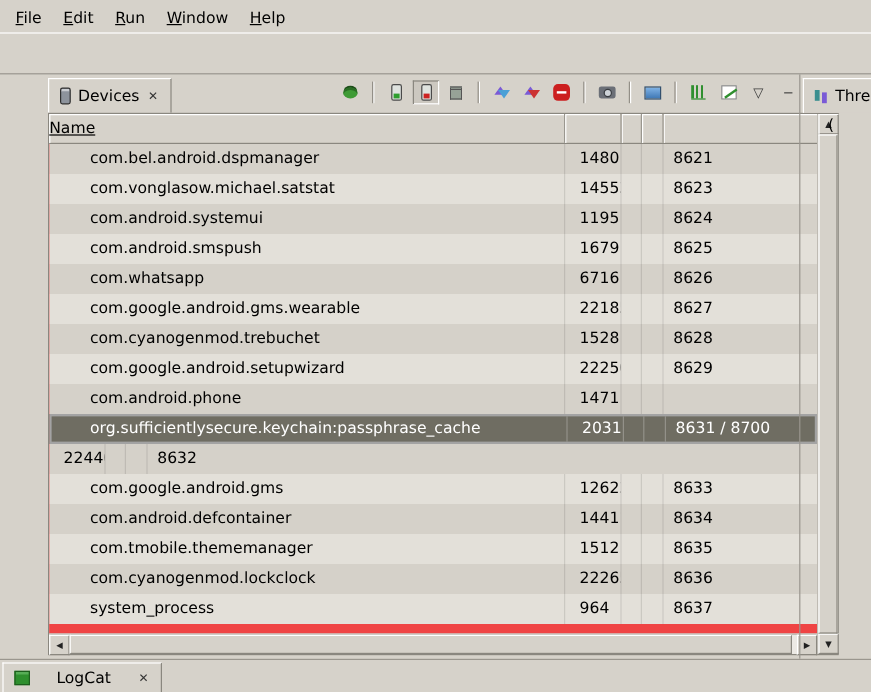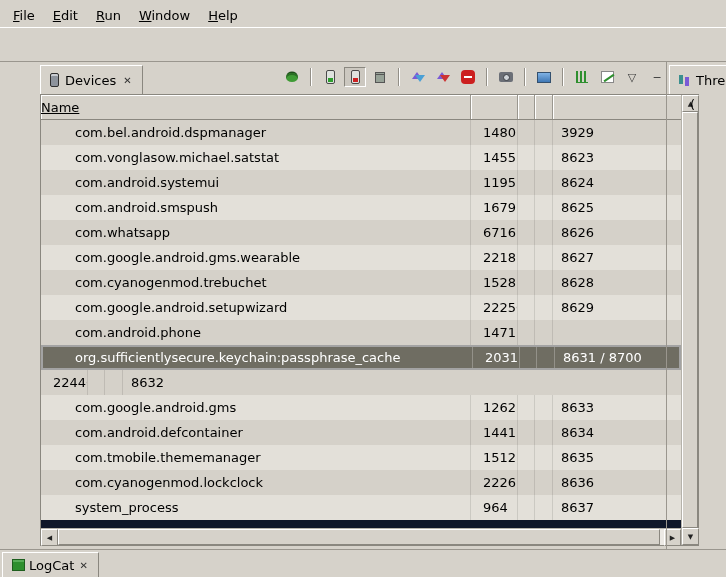--- a/index.html
+++ b/index.html
@@ -83,21 +83,21 @@
     display:flex; align-items:center; 
     border-right:1px solid #9a978f;
     box-shadow: inset 1px 1px 0 #ffffff;
     text-decoration: underline;
   }
   .hcell.name{ width:430px; }
   .hcell.pid { width:47px; }
   .hcell.c1  { width:17px; }
   .hcell.c2  { width:18px; }
   .hcell.port{ flex:1; border-right:none; }
-  .body{ position:absolute; top:25px; left:0; right:17px; bottom:17px; background:#0f172a; overflow:hidden; }
+  .body{ position:absolute; top:25px; left:0; right:17px; bottom:17px; background:#ef4444; overflow:hidden; }
   .row{ display:flex; height:25px; align-items:stretch; }
   .row.even{ background:#d5d1c9; }
   .row.odd { background:#e3e0d9; }
   .cell{ display:flex; align-items:center; border-right:1px solid rgba(0,0,0,0.10); overflow:hidden; white-space:nowrap; }
   .cell.name{ width:430px; padding-left:34px; }
   .cell.pid { width:47px; padding-left:12px; }
   .cell.c1  { width:17px; }
   .cell.c2  { width:18px; }
   .cell.port{ flex:1; padding-left:8px; border-right:none; }
   .row.selected{
@@ -131,21 +131,21 @@
   .thricon::before{ content:""; position:absolute; left:0; top:0; width:4px; height:9px; background:#3b8f8f; }
   .thricon::after{ content:""; position:absolute; right:1px; bottom:0; width:4px; height:9px; background:#7a5ad6; }
   .tcontent{ padding:3px 0 0 5px; line-height:16px; }
   .tcontent .l2{ padding-left:18px; }
   
   #bottombar{
     position:absolute; top:549px; left:0; width:726px; height:28px;
     background:#d6d2ca; border-top:1px solid #9a968e; display:flex; align-items:flex-end;
   }
   .btab{
-    display:flex; align-items:center; gap:4px; height:25px; padding:0 9px; margin-left:2px;
+    display:flex; align-items:center; gap:22px; height:25px; padding:0 9px; margin-left:2px;
     background:#d6d2ca; border:1px solid; border-color:#fff #8a877f #8a877f #fff; border-bottom:none;
   }
   .logcat-ic{ width:13px; height:12px; background:#2e8f2e; border:1px solid #1d5e1d; display:inline-block;
     box-shadow: inset 0 2px 0 #57ad57; }
 </style>
 </head>
 <body>
 
 <div id="menubar">
 
@@ -219,21 +219,21 @@
       <div class="hcell port"></div>
     </div>
 
     <div class="body">
 
     <div class="row even">
           <div class="cell name">com.bel.android.dspmanager</div>
           <div class="cell pid">1480</div>
           <div class="cell c1"></div>
           <div class="cell c2"></div>
-          <div class="cell port">3929</div>
+          <div class="cell port">8621</div>
         </div>
         <div class="row odd">
           <div class="cell name">com.vonglasow.michael.satstat</div>
           <div class="cell pid">14553</div>
           <div class="cell c1"></div>
           <div class="cell c2"></div>
           <div class="cell port">8623</div>
         </div>
         <div class="row even">
           <div class="cell name">com.android.systemui</div>

